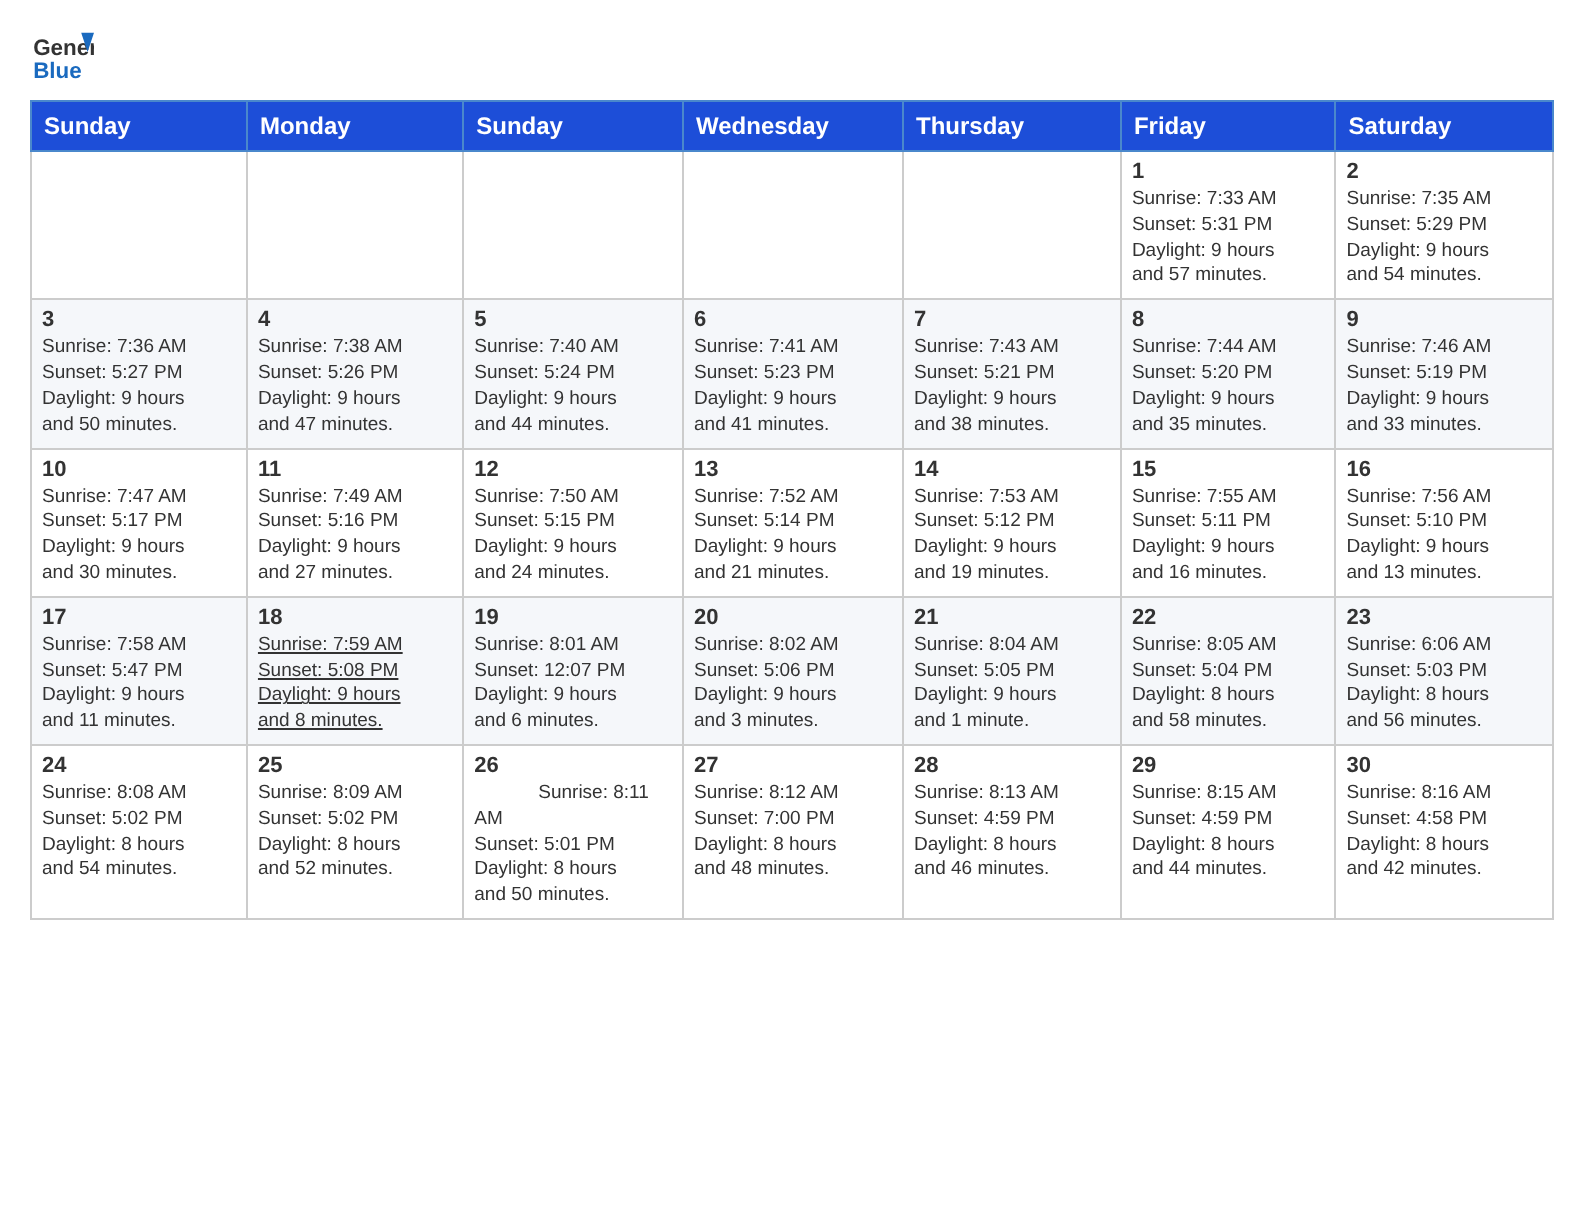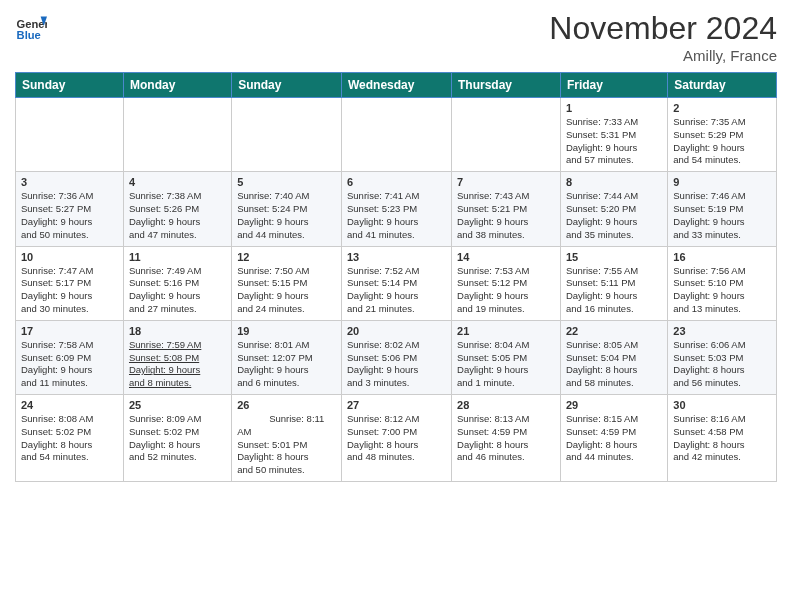--- a/index.html
+++ b/index.html
@@ -69,21 +69,21 @@
       background: #fff;
     }
     .calendar tr:nth-child(even) td {
       background: #f5f7fa;
     }
     .calendar tr:nth-child(odd) td {
       background: #fff;
     }
     
     .calendar thead tr th {
-      background: #0f766e;
+      background: #1d4ed8;
     }
     .day-num {
       font-weight: bold;
       font-size: 11px;
       display: block;
       margin-bottom: 2px;
     }
     .day-info {
       font-size: 9.5px;
       line-height: 1.35;
@@ -101,24 +101,20 @@
 
 <div class="page">
 
   <div class="header">
     <div class="logo">
       <svg class="logo-icon" viewBox="0 0 40 40">
         <text x="2" y="22" font-size="14" font-weight="bold" fill="#333" font-family="Arial">General</text>
         <text x="2" y="36" font-size="14" font-weight="bold" fill="#1a6abf" font-family="Arial">Blue</text>
         <polygon points="32,8 40,8 36,20" fill="#1a6abf"></polygon>
       </svg>
-    </div>
-    <div class="title-block">
-      <div class="month-year">November 2024</div>
-      <div class="location">Amilly, France</div>
     </div>
   </div>
 
   <table class="calendar">
     <thead>
       <tr>
         <th>Sunday</th>
         <th>Monday</th>
         <th>Sunday</th>
         <th>Wednesday</th>
@@ -198,21 +194,21 @@
 Sunset: 5:11 PM
 Daylight: 9 hours
 and 16 minutes.</span></td>
           <td><span class="day-num">16</span><span class="day-info" style="white-space: pre-line;">Sunrise: 7:56 AM
 Sunset: 5:10 PM
 Daylight: 9 hours
 and 13 minutes.</span></td>
         </tr>
         <tr class="row-even">
           <td><span class="day-num">17</span><span class="day-info" style="white-space: pre-line;">Sunrise: 7:58 AM
-Sunset: 6:09 PM
+Sunset: 5:47 PM
 Daylight: 9 hours
 and 11 minutes.</span></td>
           <td><span class="day-num">18</span><span class="day-info" style="white-space: pre-line; text-decoration: underline;">Sunrise: 7:59 AM
 Sunset: 5:08 PM
 Daylight: 9 hours
 and 8 minutes.</span></td>
           <td><span class="day-num">19</span><span class="day-info" style="white-space: pre-line;">Sunrise: 8:01 AM
 Sunset: 12:07 PM
 Daylight: 9 hours
 and 6 minutes.</span></td>

